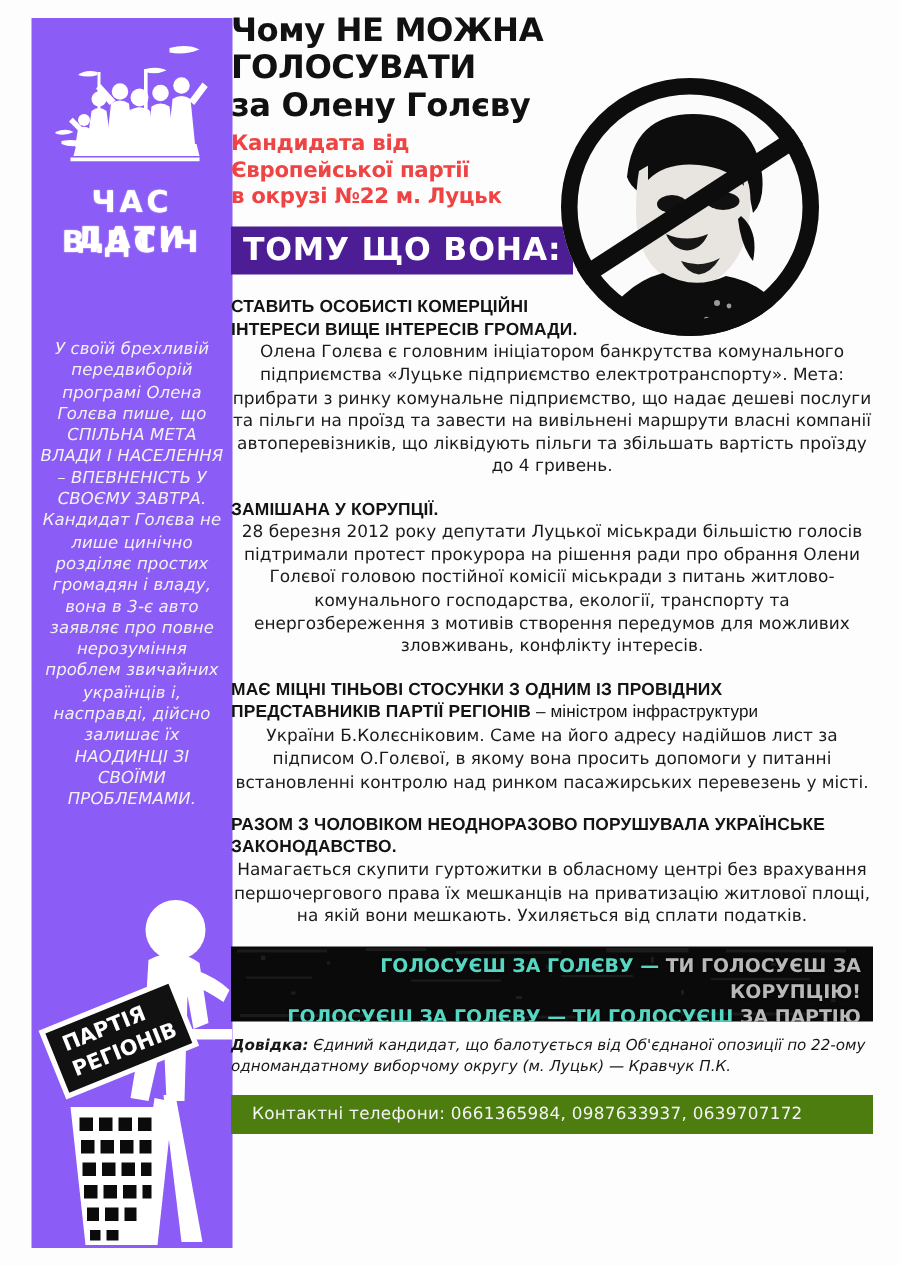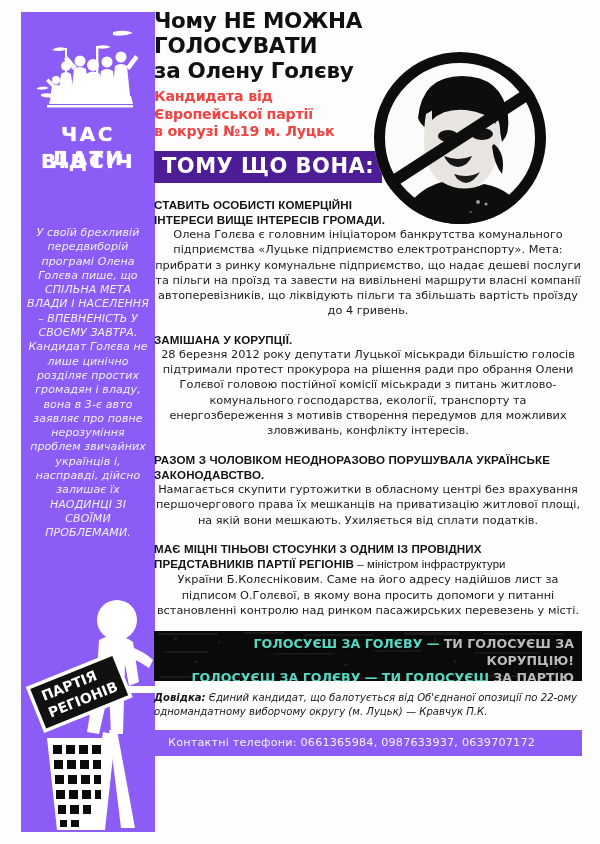--- a/index.html
+++ b/index.html
@@ -213,21 +213,21 @@
     font-style: italic;
     font-size: 10.1px;
     line-height: 14.2px;
     color: #171717;
   }
   .dovidka b { font-style: italic; }
 
   .phones-bar {
     margin-top: 10px;
     width: 428px;
-    background: #8b5cf6;
+    background: #4d7c0f;
     color: #f4f4f4;
     font-family: "DejaVu Sans", sans-serif;
     font-size: 11.2px;
     padding: 6px 0 7px 14px;
     letter-spacing: 0.2px;
   }
 </style>
 </head>
 <body>
 
@@ -353,45 +353,45 @@
     </div>
 
     <div class="headline">
       <div>Чому НЕ МОЖНА ГОЛОСУВАТИ</div>
       <div>за Олену Голєву</div>
     </div>
 
     <div class="subhead">
       <div>Кандидата від</div>
       <div>Європейської партії</div>
-      <div>в окрузі №19 м. Луцьк</div>
+      <div>в окрузі №22 м. Луцьк</div>
     </div>
 
     <div class="tomu-banner">ТОМУ ЩО ВОНА:</div>
 
     <div class="sections">
 
       <div class="sec">
         <div class="sec-head sec-narrow">СТАВИТЬ ОСОБИСТІ КОМЕРЦІЙНІ ІНТЕРЕСИ ВИЩЕ ІНТЕРЕСІВ ГРОМАДИ.</div>
         <div class="sec-body">Олена Голєва є головним ініціатором банкрутства комунального підприємства «Луцьке підприємство електротранспорту». Мета: прибрати з ринку комунальне підприємство, що надає дешеві послуги та пільги на проїзд та завести на вивільнені маршрути власні компанії автоперевізників, що ліквідують пільги та збільшать вартість проїзду до 4 гривень.</div>
       </div>
 
       <div class="sec">
         <div class="sec-head">ЗАМІШАНА У КОРУПЦІЇ.</div>
         <div class="sec-body">28 березня 2012 року депутати Луцької міськради більшістю голосів підтримали протест прокурора на рішення ради про обрання Олени Голєвої головою постійної комісії міськради з питань житлово-комунального господарства, екології, транспорту та енергозбереження з мотивів створення передумов для можливих зловживань, конфлікту інтересів.</div>
       </div>
 
       <div class="sec">
+        <div class="sec-head"><span>МАЄ МІЦНІ ТІНЬОВІ СТОСУНКИ З ОДНИМ ІЗ ПРОВІДНИХ ПРЕДСТАВНИКІВ ПАРТІЇ РЕГІОНІВ</span><span class="normal"> – міністром інфраструктури</span></div>
+        <div class="sec-body">України Б.Колєсніковим. Саме на його адресу надійшов лист за підписом О.Голєвої, в якому вона просить допомоги у питанні встановленні контролю над ринком пасажирських перевезень у місті.</div>
+      </div>
+
+      <div class="sec">
         <div class="sec-head">РАЗОМ З ЧОЛОВІКОМ НЕОДНОРАЗОВО ПОРУШУВАЛА УКРАЇНСЬКЕ ЗАКОНОДАВСТВО.</div>
         <div class="sec-body">Намагається скупити гуртожитки в обласному центрі без врахування першочергового права їх мешканців на приватизацію житлової площі, на якій вони мешкають. Ухиляється від сплати податків.</div>
-      </div>
-
-      <div class="sec">
-        <div class="sec-head"><span>МАЄ МІЦНІ ТІНЬОВІ СТОСУНКИ З ОДНИМ ІЗ ПРОВІДНИХ ПРЕДСТАВНИКІВ ПАРТІЇ РЕГІОНІВ</span><span class="normal"> – міністром інфраструктури</span></div>
-        <div class="sec-body">України Б.Колєсніковим. Саме на його адресу надійшов лист за підписом О.Голєвої, в якому вона просить допомоги у питанні встановленні контролю над ринком пасажирських перевезень у місті.</div>
       </div>
     </div>
 
     <div class="slogan-box">
       <svg class="slogan-noise" viewBox="0 0 428 50" preserveAspectRatio="none">
         <g fill="#4a4a4a" opacity="0.5">
           <rect x="4" y="2" width="60" height="2"></rect>
             <rect x="90" y="1" width="40" height="2"></rect>
           <rect x="150" y="3" width="70" height="2"></rect>
             <rect x="250" y="1" width="55" height="3"></rect>

